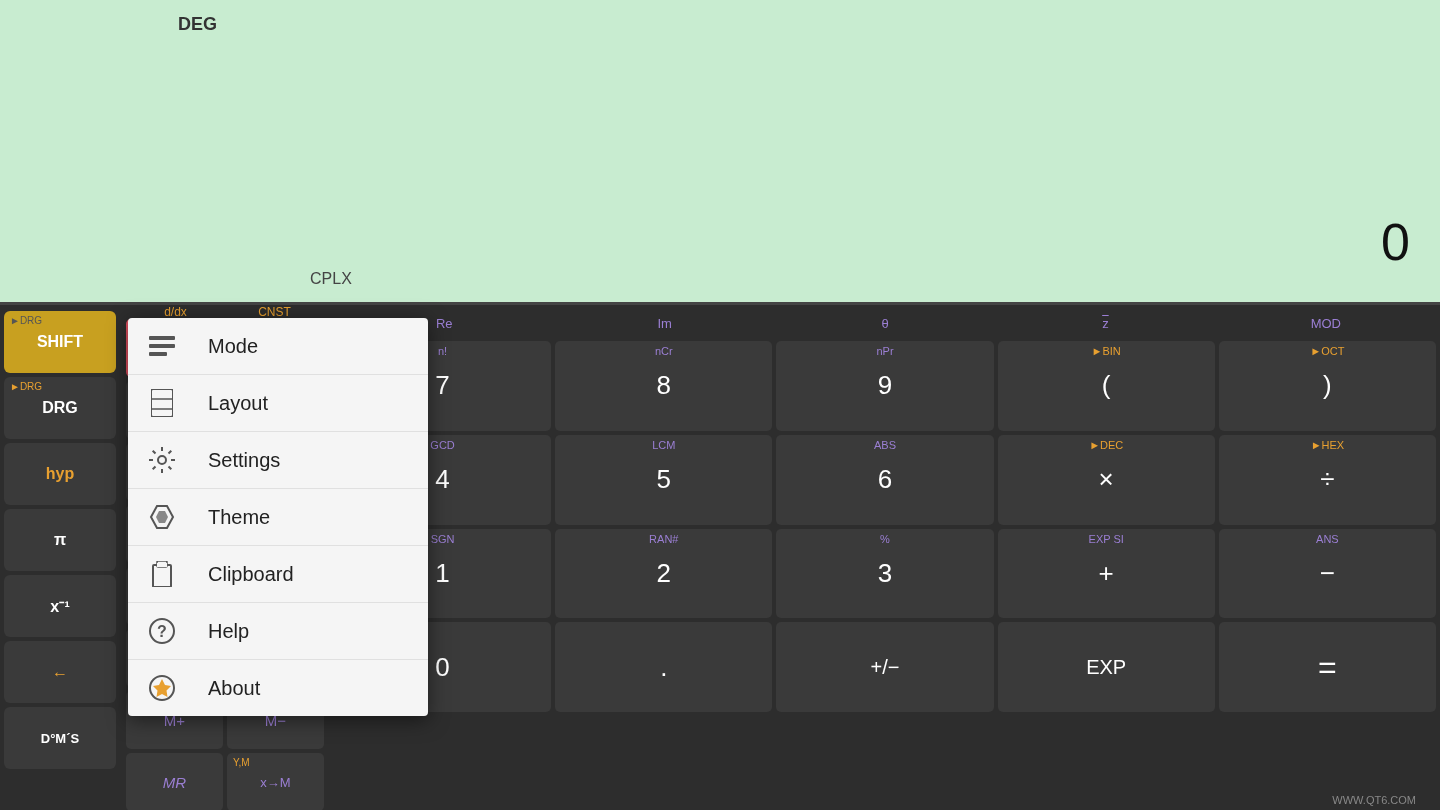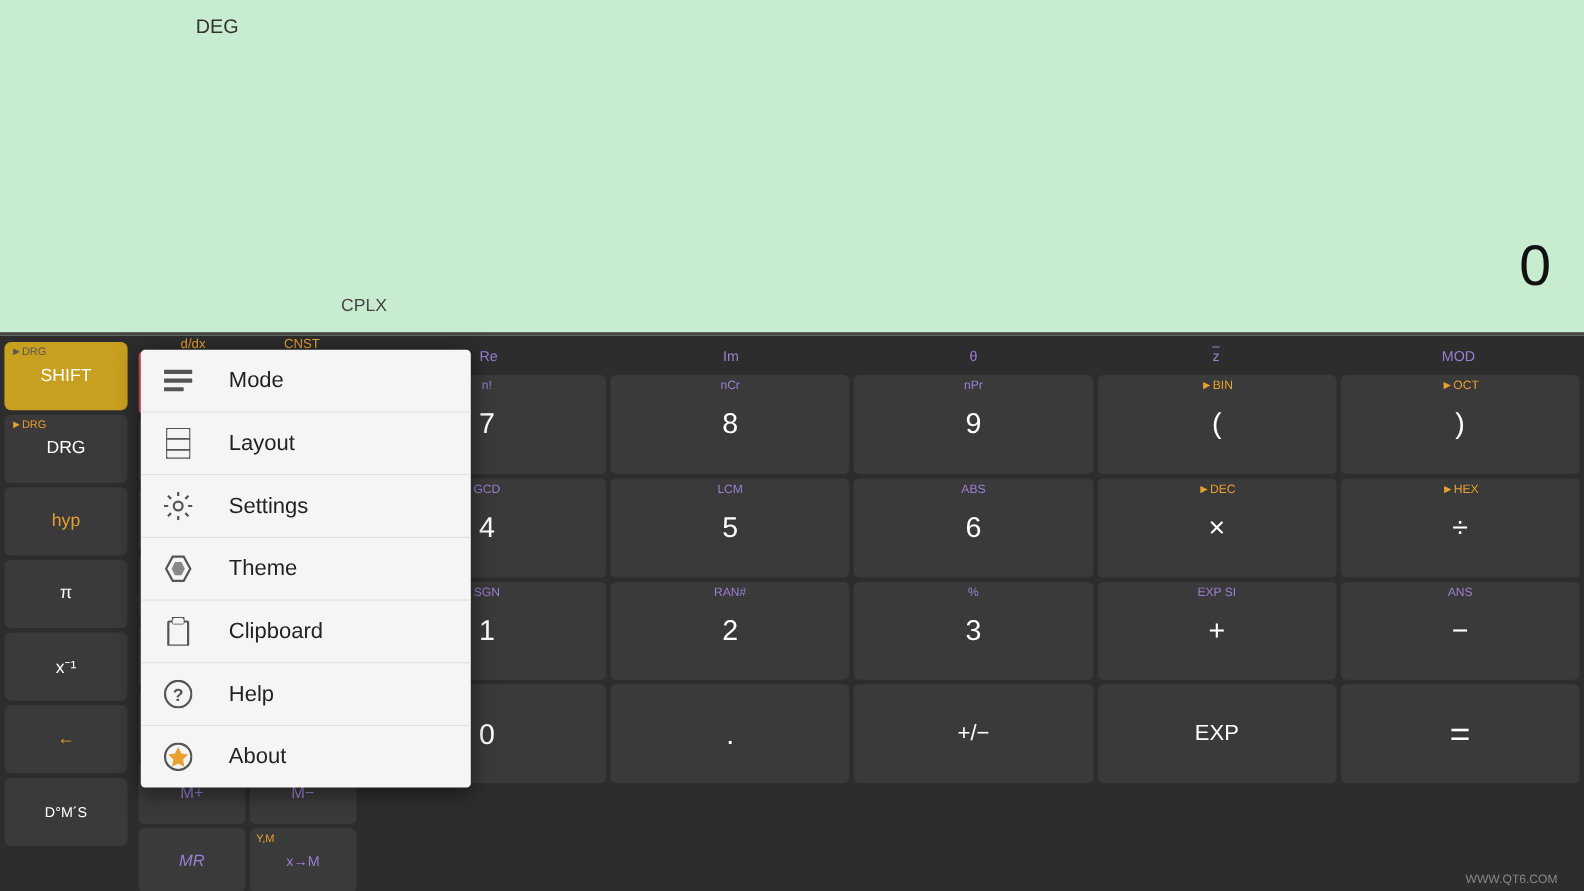--- a/index.html
+++ b/index.html
@@ -19,21 +19,21 @@
       background: #c8ecd0;
       position: relative;
       border-bottom: 3px solid #444;
     }
     #display-deg {
       position: absolute;
       top: 14px;
       left: 178px;
       font-size: 18px;
       color: #333;
-      font-weight: 400;
+      font-weight: 700;
     }
     #display-cplx {
       position: absolute;
       bottom: 14px;
       left: 310px;
       font-size: 16px;
       color: #444;
     }
     #display-value {
       position: absolute;
@@ -71,21 +71,21 @@
       cursor: pointer;
       display: flex;
       flex-direction: column;
       align-items: center;
       justify-content: center;
       position: relative;
     }
 
     .left-btn-main {
       font-size: 16px;
-      font-weight: normal;
+      font-weight: bold;
       color: #fff;
     }
     .left-btn-alt {
       font-size: 11px;
       position: absolute;
       top: 4px;
       left: 6px;
     }
 
     .shift-btn {

